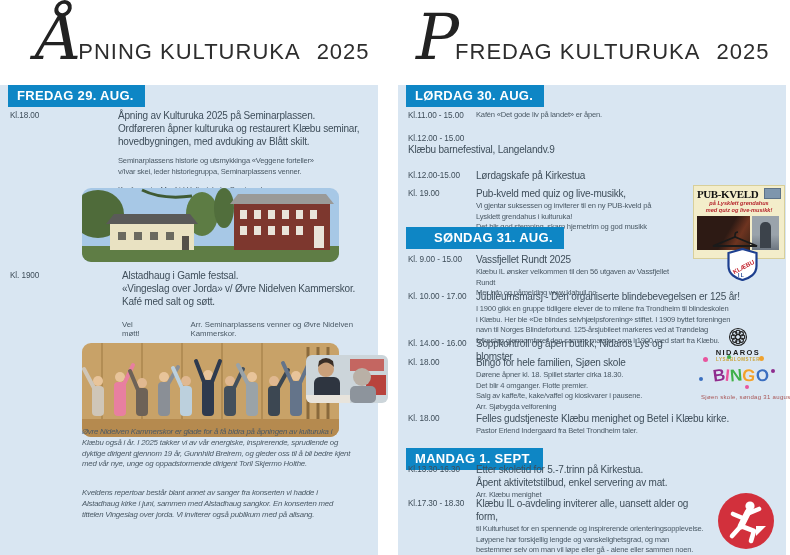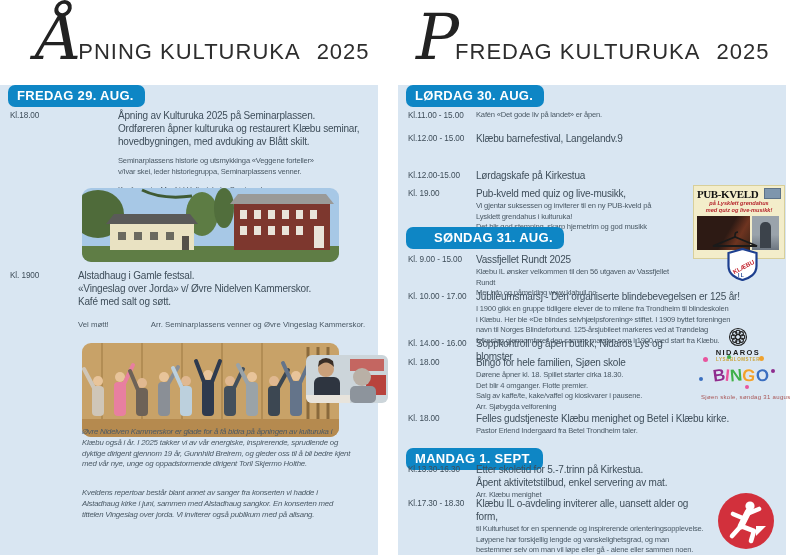--- a/index.html
+++ b/index.html
@@ -12,21 +12,21 @@
   .page-title .caps { font-size:22px; letter-spacing:1px; color:#2d2d2d; font-weight:400; }
   .page-title .year { margin-left:16px; }
   #title-left { left:36px; }
   #title-right { left:416px; }
 
   
   .panel { position:absolute; top:85px; height:470px; background:#d9e6f2; }
   #panel-left  { left:0;   width:378px; }
   #panel-right { left:398px; width:388px; }
 
-  .day-bar { position:absolute; left:8px; background:#0e86c5; color:#fff; font-size:13px; font-weight:bold; letter-spacing:.3px; padding:3px 11px 4px 9px; white-space:nowrap;border-radius:7px; }
+  .day-bar { position:absolute; left:8px; background:#0e86c5; color:#fff; font-size:13px; font-weight:bold; letter-spacing:.3px; padding:3px 11px 4px 9px; white-space:nowrap; }
 
   .event { position:absolute; left:10px; right:6px; display:flex; }
   .time  { flex:none; width:68px; font-size:8.2px; letter-spacing:-0.1px; color:#3f4e5a; padding-top:2px; }
   .ebody { flex:1; }
   .etitle  { font-size:10px; letter-spacing:-0.2px; line-height:13px; color:#3f4e5a; white-space:pre-line; }
   .edetail { font-size:7.6px; letter-spacing:-0.2px; line-height:10.6px; color:#4a5965; white-space:pre-line; margin-top:1px; }
   .enote   { font-size:7.6px; letter-spacing:-0.2px; line-height:10.6px; color:#4a5965; white-space:pre-line; margin-top:8px; }
   .farewell-row { display:flex; margin-top:12px; font-size:7.8px; color:#4a5965; }
   .farewell-row .arr { margin-left:42px; }
   .closing { position:absolute; left:82px; width:272px; font-style:italic; font-size:7.8px; letter-spacing:-0.2px; line-height:10.8px; color:#4a5965; white-space:pre-line; }
@@ -132,29 +132,29 @@
             <rect x="172" y="38" width="7" height="9"></rect>
             <rect x="186" y="38" width="7" height="9"></rect>
             <rect x="200" y="38" width="7" height="9"></rect>
             <rect x="214" y="38" width="7" height="9"></rect>
           <rect x="232" y="38" width="10" height="22"></rect>
         </g>
         <path d="M60 2 q20 10 50 6" stroke="#3f5a33" stroke-width="3" fill="none"></path>
       </svg>
     </div>
 
-    <div class="event" style="top:184px;">
+    <div class="event" style="top:184px;gap:44px;">
       <div class="time">Kl. 1900</div>
       <div class="ebody">
         <div class="etitle">Alstadhaug i Gamle festsal.
 «Vingeslag over Jorda»  v/ Øvre Nidelven Kammerskor.
 Kafé med salt og søtt.</div>
         <div class="farewell-row">
           <span>Vel møtt!</span>
-          <span class="arr">Arr. Seminarplassens venner og Øvre Vingeslag Kammerskor.</span>
+          <span class="arr">Arr. Seminarplassens venner og Øvre Nidelven Kammerskor.</span>
         </div>
       </div>
     </div>
 
     <div class="photo" id="photo-choir">
       <svg width="257" height="94" viewBox="0 0 257 94">
         <rect width="257" height="94" fill="#c8a268"></rect>
         <g stroke="#b28d54" stroke-width="2">
           <line x1="20" y1="0" x2="20" y2="94"></line>
             <line x1="60" y1="0" x2="60" y2="94"></line>
@@ -238,21 +238,21 @@
 
     <div class="day-bar" style="top:0;">LØRDAG 30. AUG.</div>
 
     <div class="event" style="top:24px;">
       <div class="time">Kl.11.00 - 15.00</div>
       <div class="ebody">
         <div class="edetail">Kafén «Det gode liv på landet» er åpen.</div>
       </div>
     </div>
 
-    <div class="event" style="top:47px;">
+    <div class="event" style="top:47px;flex-direction:column;">
       <div class="time">Kl.12.00 - 15.00</div>
       <div class="ebody">
         <div class="etitle">Klæbu barnefestival, Langelandv.9</div>
       </div>
     </div>
 
     <div class="event" style="top:84px;">
       <div class="time">Kl.12.00-15.00</div>
       <div class="ebody">
         <div class="etitle">Lørdagskafe på Kirkestua</div>

